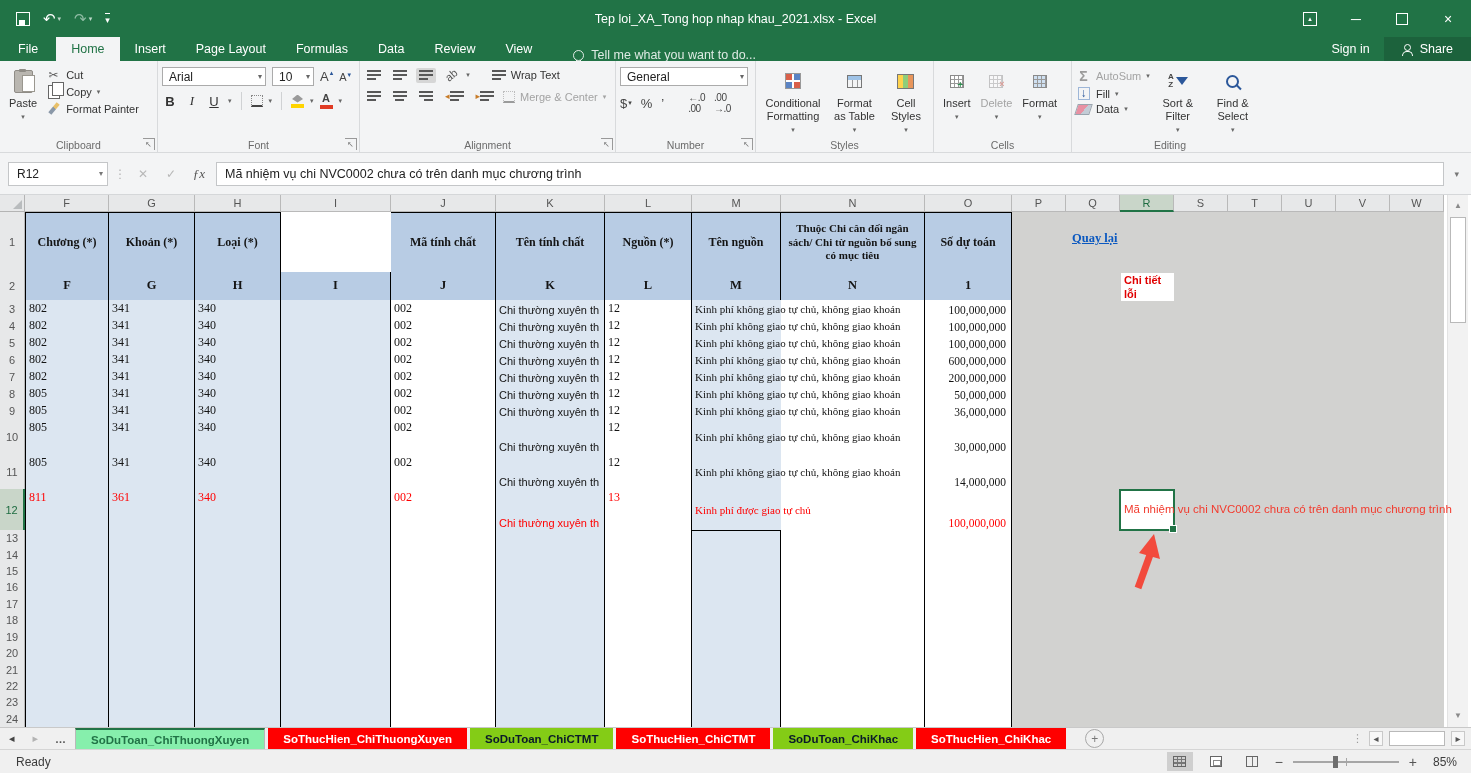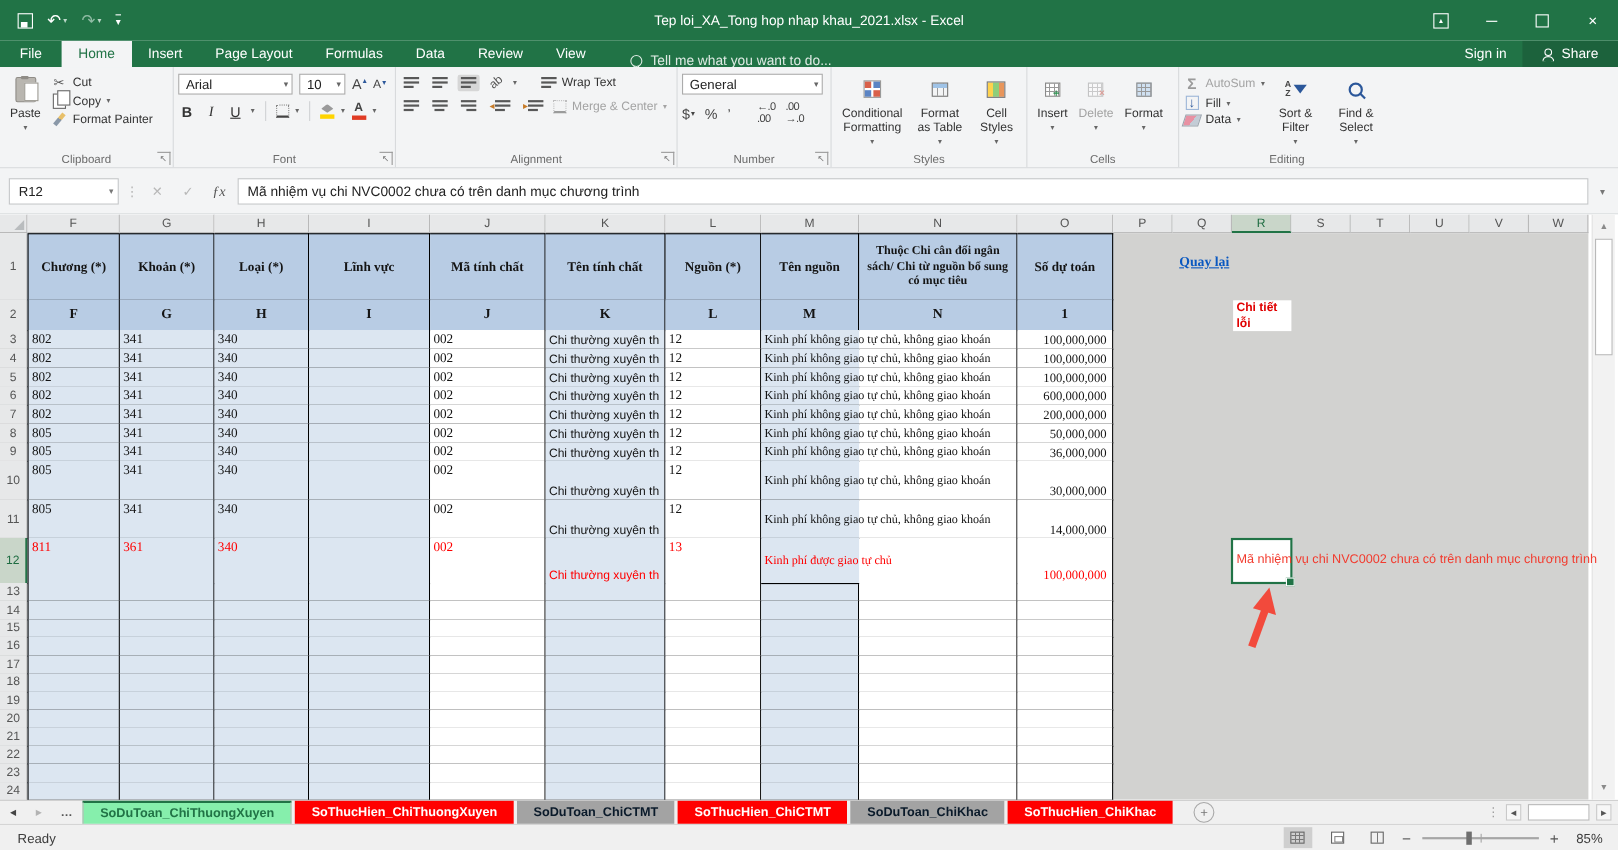--- a/index.html
+++ b/index.html
@@ -137,21 +137,21 @@
 
   
   .sheetbar{height:21px;background:#f0f0f0;border-top:1px solid #c9c9c9;display:flex;align-items:stretch;flex:none;font-size:11px;}
   .snav{display:flex;align-items:center;padding:0 9px;color:#444;font-size:11px;}
   .snav.dim{color:#b3b3b3;}
   .sdots{display:flex;align-items:center;padding:0 8px;color:#555;font-weight:bold;letter-spacing:1px;}
   .stabs{display:flex;align-items:stretch;}
   .stab{display:flex;align-items:center;padding:0 15px;margin-right:3px;font-weight:bold;font-size:11.5px;cursor:default;white-space:nowrap;}
   .stab.active{background:#86efac;color:#217346;border-top:2px solid #217346;border-left:1px solid #b9b9b9;border-right:1px solid #b9b9b9;box-sizing:border-box;}
   .stab.red{background:#ff0000;color:#fff;}
-  .stab.cyan{background:#a3a3a3;color:#0a1a2a;}
+  .stab.cyan{background:#84cc16;color:#0a1a2a;}
   .plus{width:17px;height:17px;border-radius:50%;border:1px solid #a8a8a8;color:#777;display:flex;align-items:center;justify-content:center;font-size:12px;margin:auto 0 auto 16px;line-height:1;}
   .hscroll{margin-left:auto;display:flex;align-items:center;gap:6px;padding-right:6px;color:#666;}
   .hbtn{font-size:10px;color:#555;border:1px solid #c9c9c9;background:#f7f7f7;width:14px;height:15px;display:flex;align-items:center;justify-content:center;box-sizing:border-box;}
   .hthumb{width:56px;height:15px;background:#fff;border:1px solid #b9b9b9;box-sizing:border-box;}
 
   
   .statusbar{flex:1;background:#f0f0f0;border-top:1px solid #d5d5d5;display:flex;align-items:center;font-size:12px;color:#3c3c3c;}
   .ready{padding-left:16px;}
   .sright{margin-left:auto;display:flex;align-items:center;gap:10px;padding-right:14px;}
   .viewbtn{width:26px;height:19px;display:flex;align-items:center;justify-content:center;}
@@ -519,21 +519,20 @@
       <div class="grownum" style="left: 0px; top: 433.52px; width: 25px; height: 17.42px;">19</div>
       <div class="grownum" style="left: 0px; top: 449.94px; width: 25px; height: 17.42px;">20</div>
       <div class="grownum" style="left: 0px; top: 466.36px; width: 25px; height: 17.42px;">21</div>
       <div class="grownum" style="left: 0px; top: 482.78px; width: 25px; height: 17.42px;">22</div>
       <div class="grownum" style="left: 0px; top: 499.2px; width: 25px; height: 17.42px;">23</div>
       <div class="grownum" style="left: 0px; top: 515.62px; width: 25px; height: 17.42px;">24</div>
       <div class="grayblock" style="left: 1012px; top: 17px; width: 432px; height: 515px;"></div>
       <div class="cell cfirst ch ctopb" style="left: 25px; top: 17px; width: 84px; height: 61px; background: rgb(184, 204, 228);">Chương (*)</div>
       <div class="cell ch ctopb" style="left: 109px; top: 17px; width: 86px; height: 61px; background: rgb(184, 204, 228);">Khoản (*)</div>
       <div class="cell ch ctopb" style="left: 195px; top: 17px; width: 86px; height: 61px; background: rgb(184, 204, 228);">Loại (*)</div>
-      <div class="cell ch ctopb" style="left: 281px; top: 17px; width: 110px; height: 61px; background: rgb(184, 204, 228);">Lĩnh vực</div>
       <div class="cell ch ctopb" style="left: 391px; top: 17px; width: 105px; height: 61px; background: rgb(184, 204, 228);">Mã tính chất</div>
       <div class="cell ch ctopb" style="left: 605px; top: 17px; width: 87px; height: 61px; background: rgb(184, 204, 228);">Nguồn (*)</div>
       <div class="cell ch ctopb" style="left: 496px; top: 17px; width: 109px; height: 61px; background: rgb(184, 204, 228);">Tên tính chất</div>
       <div class="cell ch ctopb small" style="left: 781px; top: 17px; width: 144px; height: 61px; background: rgb(184, 204, 228);">Thuộc Chi cân đối ngân sách/ Chi từ nguồn bổ sung có mục tiêu</div>
       <div class="cell ch ctopb" style="left: 692px; top: 17px; width: 89px; height: 61px; background: rgb(184, 204, 228);">Tên nguồn</div>
       <div class="cell ch ctopb" style="left: 925px; top: 17px; width: 87px; height: 61px; background: rgb(184, 204, 228);">Số dự toán</div>
       <div class="cell cfirst ch" style="left: 25px; top: 77px; width: 84px; height: 29px; background: rgb(184, 204, 228); font-size: 12.5px;">F</div>
       <div class="cell ch" style="left: 109px; top: 77px; width: 86px; height: 29px; background: rgb(184, 204, 228); font-size: 12.5px;">G</div>
       <div class="cell ch" style="left: 195px; top: 77px; width: 86px; height: 29px; background: rgb(184, 204, 228); font-size: 12.5px;">H</div>
       <div class="cell ch" style="left: 281px; top: 77px; width: 110px; height: 29px; background: rgb(184, 204, 228); font-size: 12.5px;">I</div>

